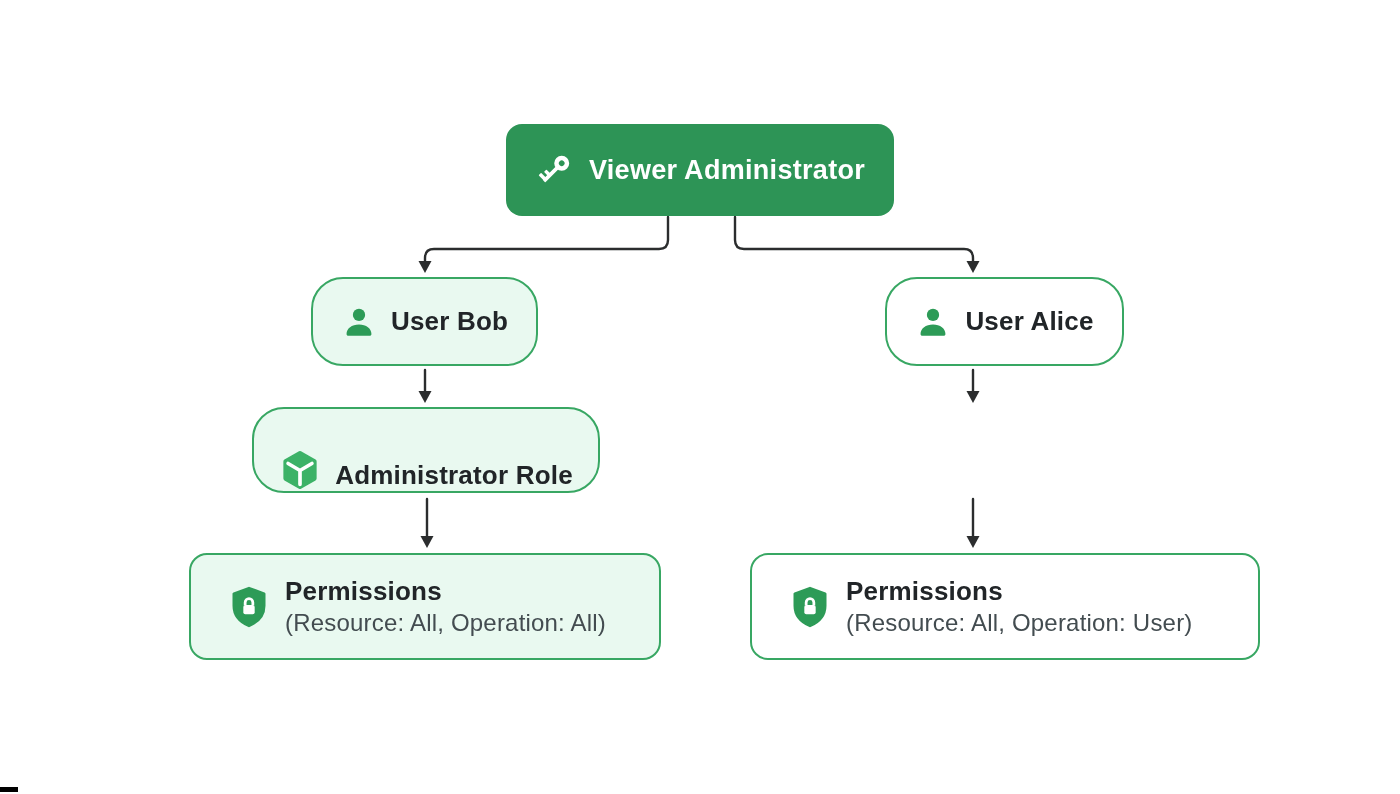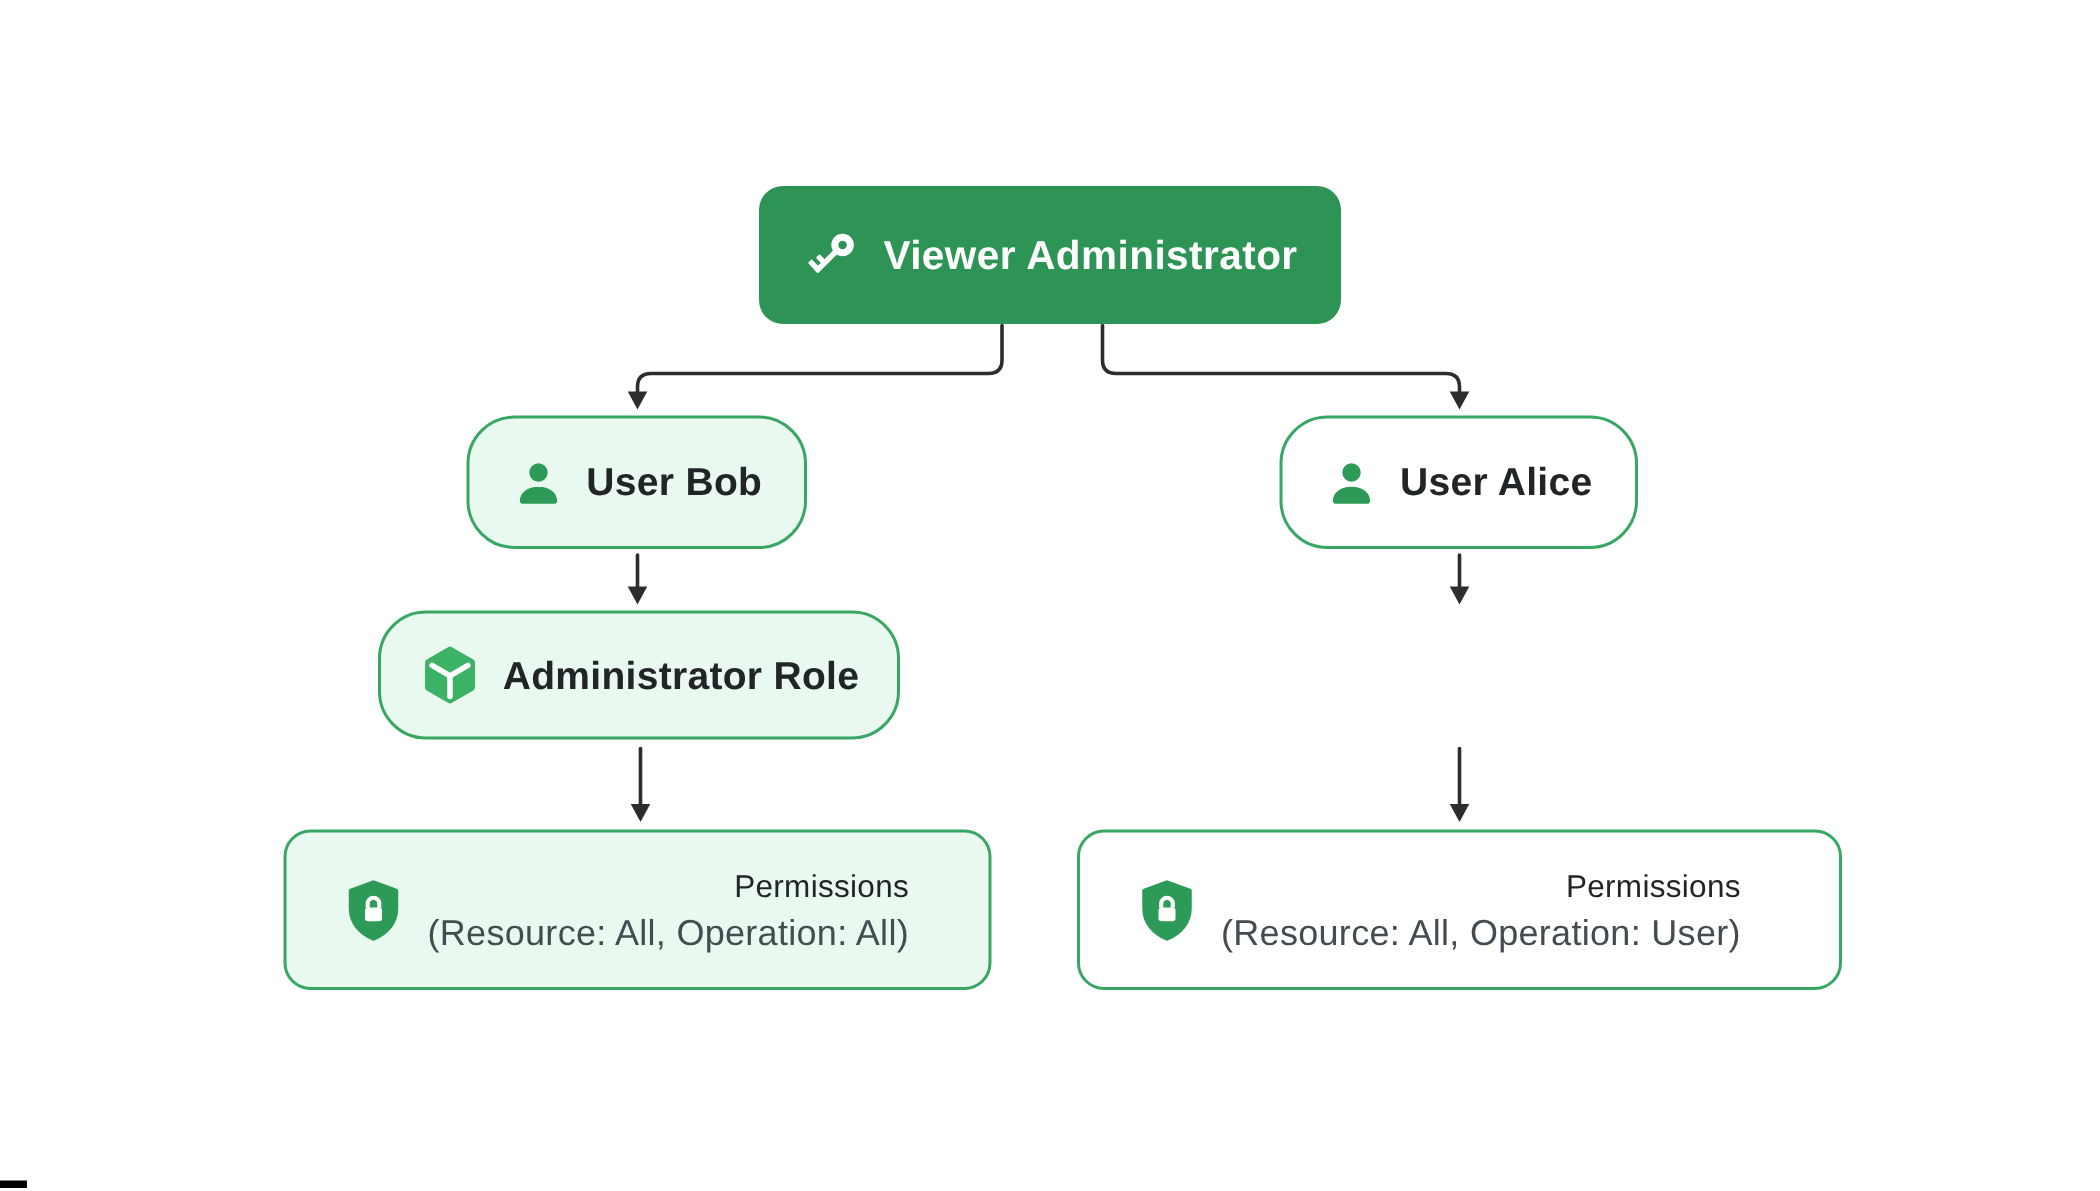--- a/index.html
+++ b/index.html
@@ -46,38 +46,37 @@
   }
   .node.child {
     border: 2px solid var(--node-border, #38a763);
     border-radius: 32px;
     color: var(--label-text, #212528);
     font-size: 26px;
     font-weight: 700;
     letter-spacing: 0.2px;
   }
   .node.tinted { background: var(--node-tint-fill, #e9f9f0); }
-  .node.plain  { background: var(--node-plain-fill, #ffffff); }
+  .node.plain  { background: var(--node-plain-fill, #ffffff); margin-left: 32px; }
   .node.perm {
     justify-content: flex-start;
     padding-left: 36px;
     gap: 14px;
     border-radius: 18px;
   }
   .perm-text {
     display: flex;
     flex-direction: column;
     line-height: 31px;
   }
   .perm-title {
-    font-size: 21px;
-    font-weight: 400;
+    font-size: 26px;
+    font-weight: 700;
     color: var(--label-text, #212528);
     letter-spacing: 0.2px;
-    text-align: right;
   }
   .perm-subtitle {
     font-size: 24px;
     font-weight: 400;
     color: var(--subtitle-text, #434c50);
     letter-spacing: 0.2px;
   }
   .corner-mark {
     position: absolute;
     left: 0;
@@ -140,21 +139,21 @@
   <div class="node child plain" style="left:853px; top:277px; width:239px; height:89px;">
     <span class="icon">
       <svg width="36" height="36" viewBox="0 0 24 24" class="fill-icon-green">
         <circle cx="12" cy="7.3" r="4.1"></circle>
         <path d="M12 13.7c-4.8 0-8.3 2.6-8.3 6.3 0 .7.5 1.2 1.2 1.2h14.2c.7 0 1.2-.5 1.2-1.2 0-3.7-3.5-6.3-8.3-6.3z"></path>
       </svg>
     </span>
     <span class="label">User Alice</span>
   </div>
 
-  <div class="node child tinted" style="left:252px; top:407px; width:348px; height:86px;">
+  <div class="node child tinted" style="left:252px; top:407px; width:348px; height:86px;align-items:flex-end;">
     <span class="icon">
       <svg width="42" height="42" viewBox="0 0 24 24">
         <polygon class="fill-cube-green" points="12,2.4 20.3,7.1 20.3,16.9 12,21.6 3.7,16.9 3.7,7.1" stroke-width="2.4" stroke-linejoin="round"></polygon>
         <path d="M12 12.3 V20.2 M12 12.3 L5.2 8.3 M12 12.3 L18.8 8.3" stroke="#ffffff" stroke-width="2.1" stroke-linecap="round" fill="none"></path>
       </svg>
     </span>
     <span class="label">Administrator Role</span>
   </div>
 
 

